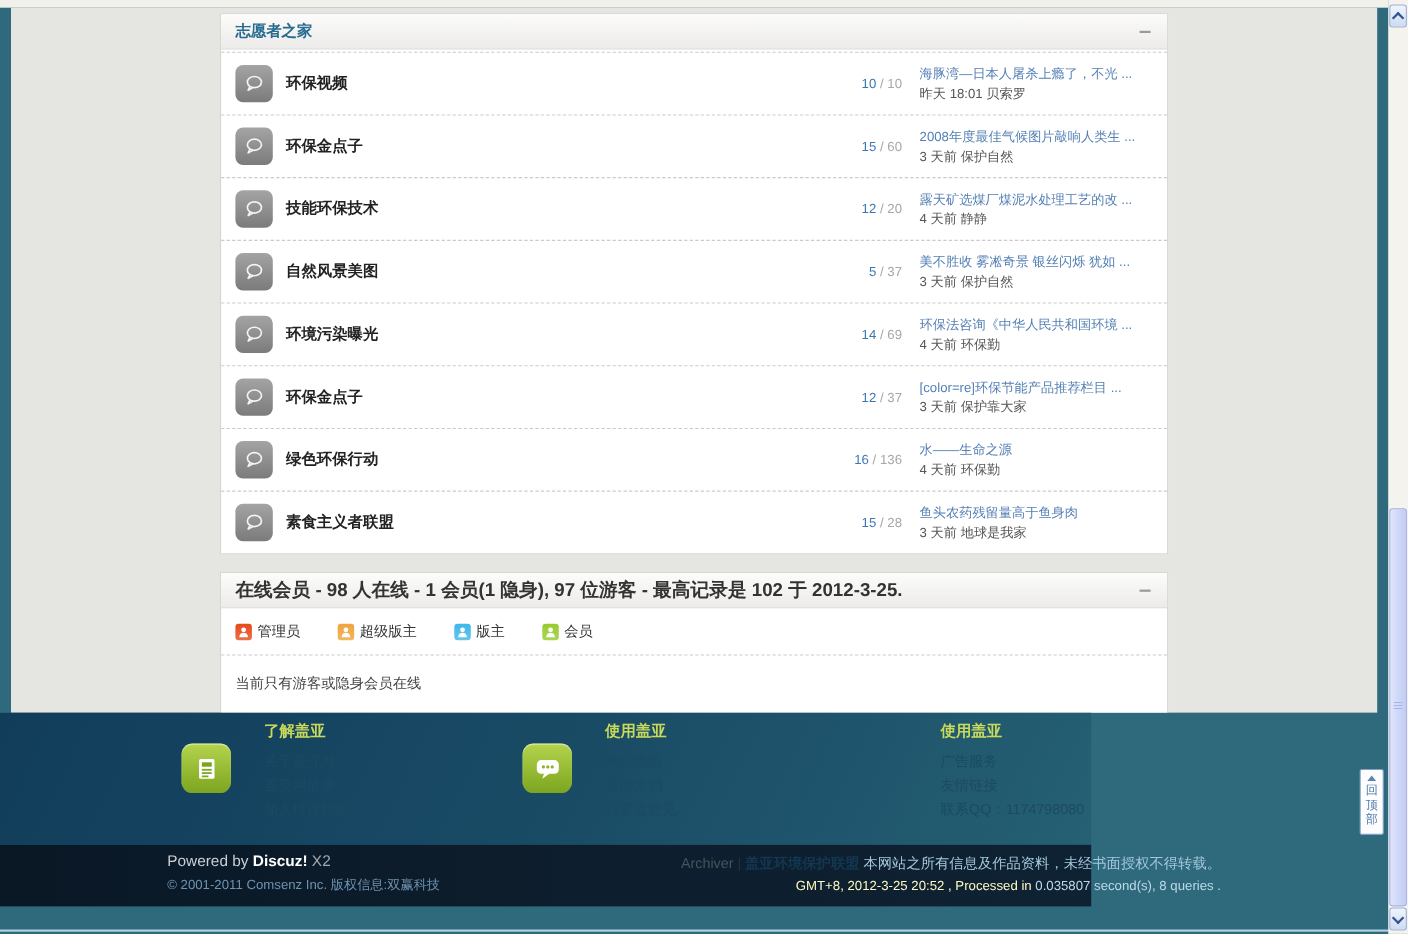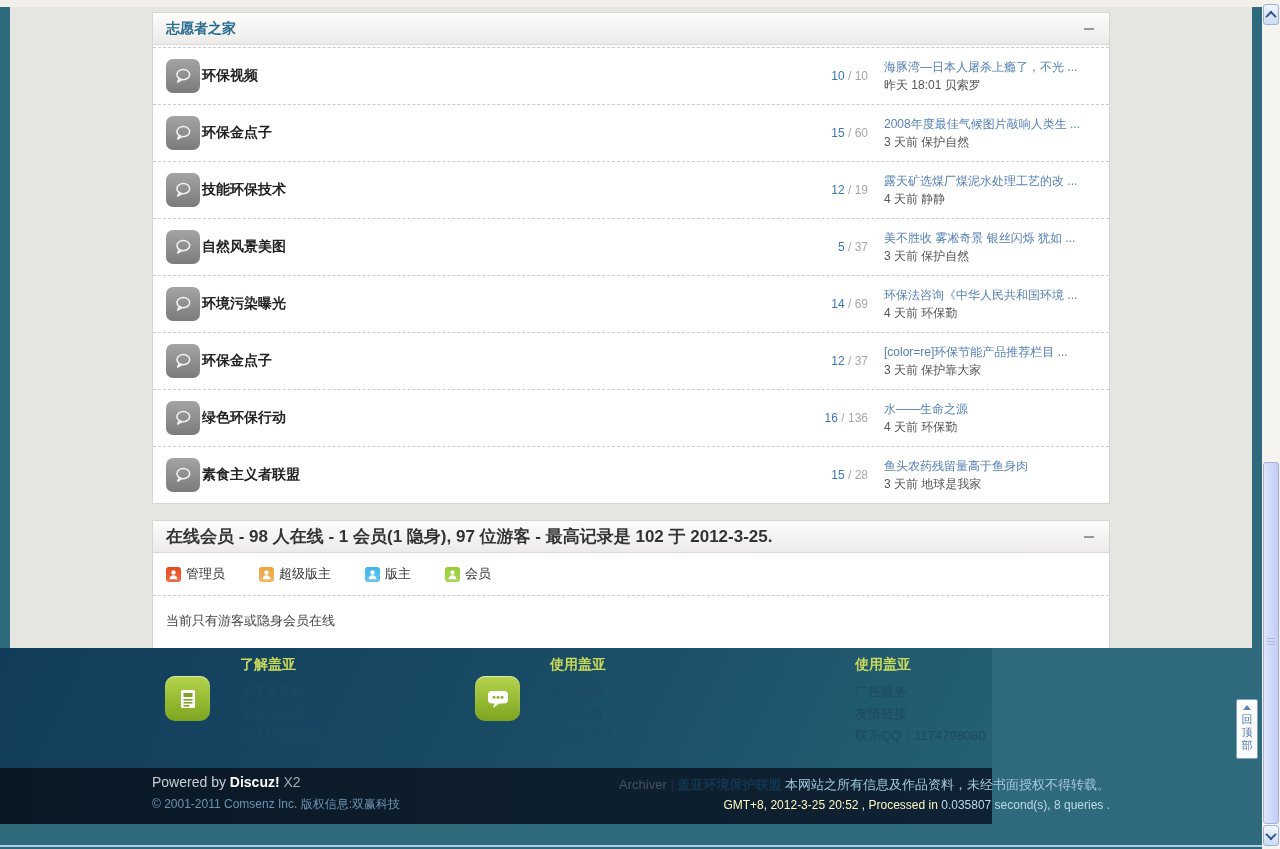--- a/index.html
+++ b/index.html
@@ -18,35 +18,35 @@
   .sb-btn.up{top:4px;} .sb-btn.down{bottom:3px;}
   .chv{width:6px;height:6px;border:2px solid #33518F;border-right:none;border-bottom:none;}
   .chv.u{transform:rotate(45deg) translate(1px,1px);}
   .chv.d{transform:rotate(225deg) translate(1px,1px);}
   .sb-thumb{position:absolute;left:1px;top:462px;width:16px;height:362px;box-sizing:border-box;
     border:1px solid #A3B0E6;border-radius:3px;background:linear-gradient(90deg,#DFE5FB,#C2CCF4);}
   .sb-grip{position:absolute;left:3px;right:3px;top:50%;margin-top:-5px;height:9px;
     background:repeating-linear-gradient(180deg,#A9B5EB 0 1px,rgba(0,0,0,0) 1px 3px);}
   
   .page-wrap{position:absolute;left:10px;top:7px;width:1242px;height:641px;background:#E5E5E2;}
-  .main-col{width:958px;margin:5px auto 0;}
+  .main-col{width:862px;margin:5px auto 0;}
   .panel{background:#fff;border:1px solid #D5D5D3;}
   .panel-hd{display:flex;align-items:center;height:31px;padding:0 13px;
     background:linear-gradient(180deg,#FCFCFB,#ECEBE9);border-bottom:1px solid #DBDAD8;}
   .hd-title{font-size:14px;font-weight:bold;color:#276C90;}
   .hd-title.dark{color:#333;font-size:17px;}
   .collapse{margin-left:auto;width:14px;height:14px;display:flex;align-items:center;justify-content:center;cursor:pointer;}
   .collapse i{display:block;width:10px;height:2px;background:#9A9A9A;}
   
   .forum-list{border-top:1px dashed #CBCBCB;margin-top:2px;}
   .f-row{display:flex;align-items:center;height:56px;padding:0 13px;border-bottom:1px dashed #CBCBCB;}
   .f-row:last-child{border-bottom:none;}
   .f-icon{flex:0 0 34px;width:34px;height:34px;border-radius:7px;
     background:linear-gradient(180deg,#A4A4A4,#7B7B7B);display:flex;align-items:center;justify-content:center;}
-  .f-name{margin-left:2px;font-size:14px;font-weight:bold;color:#222;text-decoration:none;font-family:Liberation Mono, monospace;}
+  .f-name{margin-left:12px;font-size:14px;font-weight:bold;color:#222;text-decoration:none;font-family:Liberation Mono, monospace;}
   .f-nums{margin-left:auto;flex:0 0 120px;text-align:right;font-size:12px;color:#A7A7A7;white-space:pre;}
   .f-nums .new{color:#3C77B5;}
   .f-last{flex:0 0 212px;margin-left:16px;font-size:12px;line-height:18px;overflow:hidden;}
   .f-last .lnk{display:block;color:#5580B5;text-decoration:none;white-space:nowrap;overflow:hidden;}
   .f-last .meta{color:#555;}
   .panel-gap{height:16px;}
   
   .legend-row{display:flex;align-items:center;padding:12px 13px;border-bottom:1px dashed #CBCBCB;}
   .legend-item{display:flex;align-items:center;margin-right:34px;}
   .legend-icon{width:15px;height:15px;border-radius:3px;margin-right:5px;display:flex;align-items:center;justify-content:center;}
@@ -123,21 +123,21 @@
             <span class="f-last"><a href="#" class="lnk">2008年度最佳气候图片敲响人类生 ...</a><span class="meta">3 天前 保护自然</span></span>
           </div>
           <div class="f-row">
             <span class="f-icon">
               <svg width="22" height="22" viewBox="0 0 22 22">
                 <ellipse cx="11.3" cy="9.6" rx="6.4" ry="5.1" fill="none" stroke="#F4F4F4" stroke-width="1.5"></ellipse>
                 <path d="M7.4 13.4 L5.6 17 L10 14.6" fill="none" stroke="#F4F4F4" stroke-width="1.5" stroke-linejoin="round"></path>
               </svg>
             </span>
             <a href="#" class="f-name">技能环保技术</a>
-            <span class="f-nums"><span class="new">12</span><span> / </span><span>19</span></span>
+            <span class="f-nums"><span class="new">12</span><span> / </span><span>20</span></span>
             <span class="f-last"><a href="#" class="lnk">露天矿选煤厂煤泥水处理工艺的改 ...</a><span class="meta">4 天前 静静</span></span>
           </div>
           <div class="f-row">
             <span class="f-icon">
               <svg width="22" height="22" viewBox="0 0 22 22">
                 <ellipse cx="11.3" cy="9.6" rx="6.4" ry="5.1" fill="none" stroke="#F4F4F4" stroke-width="1.5"></ellipse>
                 <path d="M7.4 13.4 L5.6 17 L10 14.6" fill="none" stroke="#F4F4F4" stroke-width="1.5" stroke-linejoin="round"></path>
               </svg>
             </span>
             <a href="#" class="f-name">自然风景美图</a>

